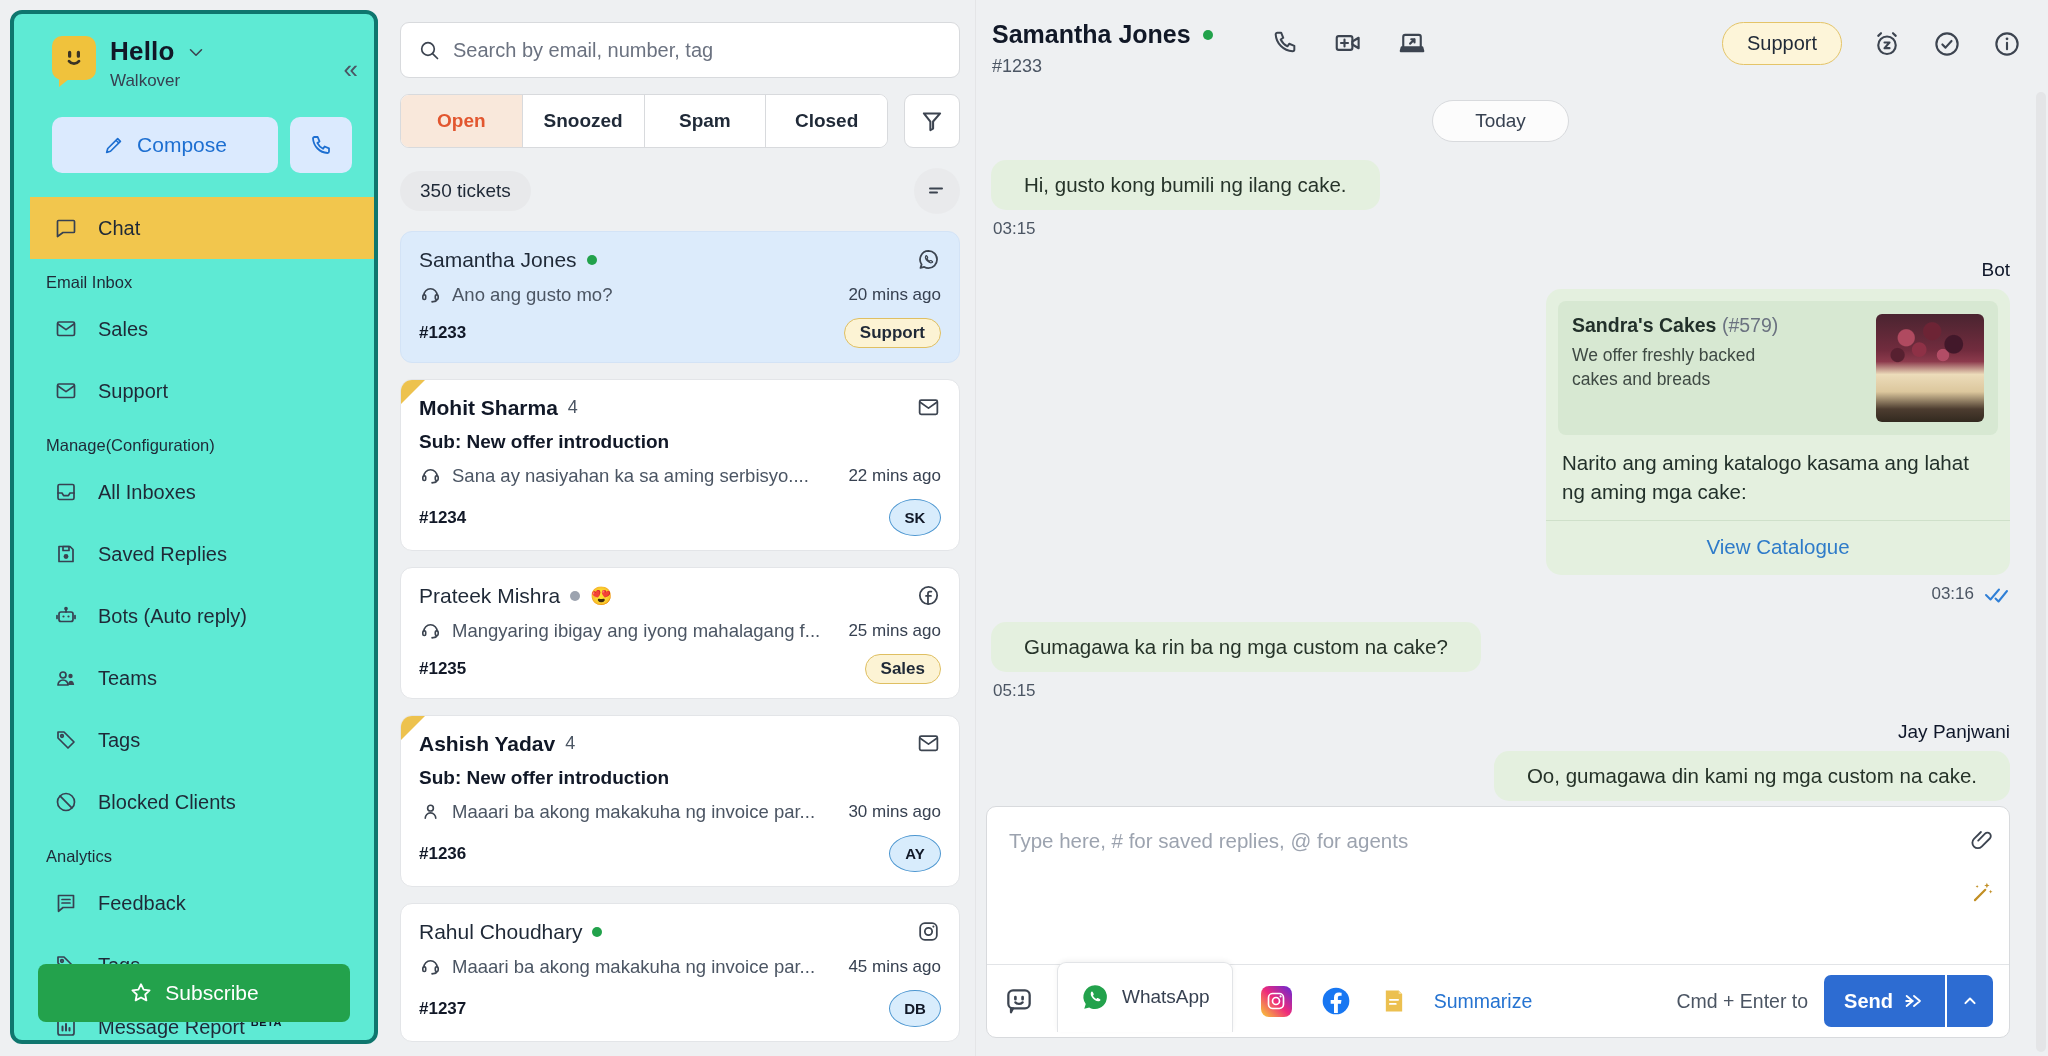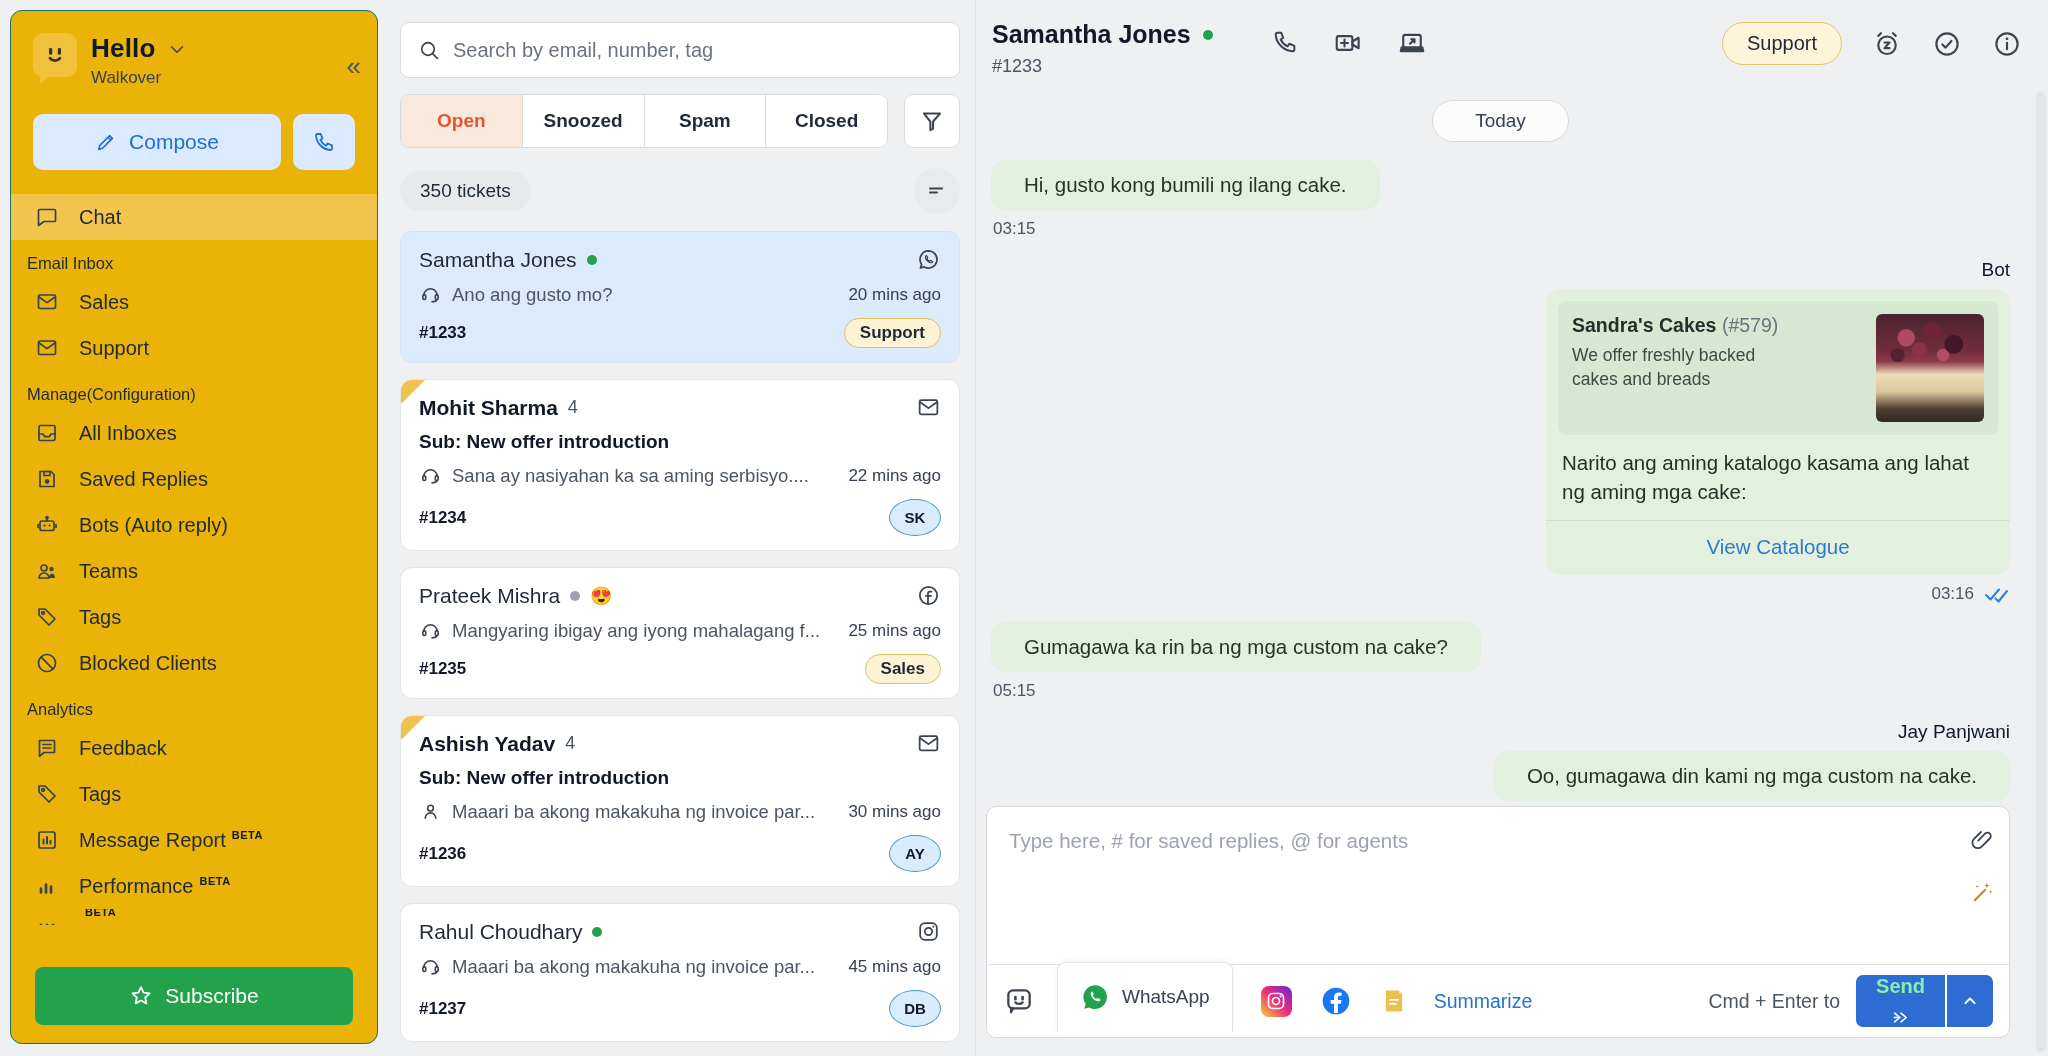--- a/index.html
+++ b/index.html
@@ -5,37 +5,37 @@
   * { margin:0; padding:0; box-sizing:border-box; }
   html,body { width:2048px; height:1056px; }
   body { font-family:"Liberation Sans", sans-serif; background:#eef0f2; overflow:hidden; color:#1f2937; }
   .app { position:relative; width:2048px; height:1056px; background:#eef0f2; }
 
   svg { display:block; }
   .ic { stroke:#3c4450; fill:none; stroke-width:1.7; stroke-linecap:round; stroke-linejoin:round; }
 
   
   .sidebar { position:absolute; left:10px; top:10px; width:368px; height:1034px;
-    background:#eab308; border:1px solid #0f766e; border-radius:12px; padding:16px 0 0 0; overflow:hidden; }
+    background:#5eead4; border:4px solid #0f766e; border-radius:12px; padding:16px 0 0 16px; overflow:hidden; }
   .ws-row { display:flex; align-items:flex-start; padding:6px 22px 0 22px; position:relative; }
   .logo { width:44px; height:44px; background:#f0c23c; border-radius:10px; position:relative; flex:none;
     display:flex; align-items:center; justify-content:center; }
   .logo::after { content:""; position:absolute; left:7px; bottom:-7px; border-left:10px solid #f0c23c; border-bottom:8px solid transparent; }
   .ws-text { margin-left:14px; }
   .ws-name-row { display:flex; align-items:center; gap:10px; }
   .ws-name { font-size:26px; font-weight:bold; color:#111827; letter-spacing:.2px; }
   .ws-org { font-size:17px; color:#374151; margin-top:4px; }
   .collapse { position:absolute; right:16px; top:26px; font-size:26px; color:#4b5563; line-height:1; cursor:pointer; }
   .compose-row { display:flex; gap:12px; padding:26px 22px 4px 22px; }
   .compose-btn { flex:1; height:56px; background:#dbeafe; border:none; border-radius:10px; color:#1d6fd1;
     font-size:21px; font-weight:500; display:flex; align-items:center; justify-content:center; gap:12px; cursor:pointer; font-family:inherit; }
   .call-btn { width:62px; height:56px; background:#dbeafe; border:none; border-radius:10px;
     display:flex; align-items:center; justify-content:center; cursor:pointer; }
   .nav { margin-top:20px; }
-  .nav-item { display:flex; align-items:center; gap:20px; height:46px; padding:0 24px; font-size:20px; color:#1f2937; cursor:pointer; }
+  .nav-item { display:flex; align-items:center; gap:20px; height:62px; padding:0 24px; font-size:20px; color:#1f2937; cursor:pointer; }
   .nav-item .ic { stroke:#374151; }
   .nav-item.active { background:#f2c64d; font-weight:500; }
   .section-label { font-size:16.5px; color:#1f2937; padding:14px 24px 6px 16px; }
   .beta { font-size:11px; font-weight:bold; color:#111827; letter-spacing:.5px; vertical-align:super; margin-left:6px; }
   .clipped-row { height:16px; overflow:hidden; }
   .subscribe-btn { position:absolute; left:24px; right:24px; bottom:18px; height:58px; background:#23a24c; border:none;
     border-radius:8px; color:#fff; font-size:21px; font-weight:500; display:flex; align-items:center; justify-content:center; gap:12px;
     cursor:pointer; font-family:inherit; }
 
   
@@ -134,22 +134,22 @@
     display:flex; align-items:center; padding:0 16px; }
   .wa-tab { display:flex; align-items:center; gap:12px; background:#fff; border:1px solid #e2e4e7; border-bottom:none;
     border-radius:9px 9px 0 0; height:70px; padding:0 22px; margin:-9px 0 0 22px; box-shadow:0 -2px 5px rgba(0,0,0,.05); cursor:pointer; }
   .wa-tab span { font-size:19px; color:#374151; }
   .tb-ico { margin-left:28px; cursor:pointer; }
   .ig-grad { width:31px; height:31px; border-radius:8px; background:linear-gradient(45deg,#f9ce34,#ee2a7b,#6228d7);
     display:flex; align-items:center; justify-content:center; }
   .summarize { margin-left:26px; font-size:19.5px; color:#2573d1; font-weight:500; cursor:pointer; }
   .send-hint { margin-left:auto; font-size:19.5px; color:#4b5563; }
   .send-group { display:flex; margin-left:16px; }
-  .send-main { background:#2d6cd2; color:#86efac; border:none; border-radius:7px 0 0 7px; height:52px; padding:0 20px;
-    font-size:20px; font-weight:600; display:flex; align-items:center; gap:10px; cursor:pointer; font-family:inherit;flex-direction:column; }
+  .send-main { background:#2d6cd2; color:#ffffff; border:none; border-radius:7px 0 0 7px; height:52px; padding:0 20px;
+    font-size:20px; font-weight:600; display:flex; align-items:center; gap:10px; cursor:pointer; font-family:inherit; }
   .send-caret { background:#2d6cd2; border:none; border-radius:0 7px 7px 0; width:46px; height:52px; margin-left:2px;
     display:flex; align-items:center; justify-content:center; cursor:pointer; }
   .scroll-track { position:absolute; right:2px; top:92px; bottom:4px; width:10px; background:#e4e5e7; border-radius:5px; }
 </style>
 </head>
 <body>
 
 <div class="app">
 
   <aside class="sidebar">

